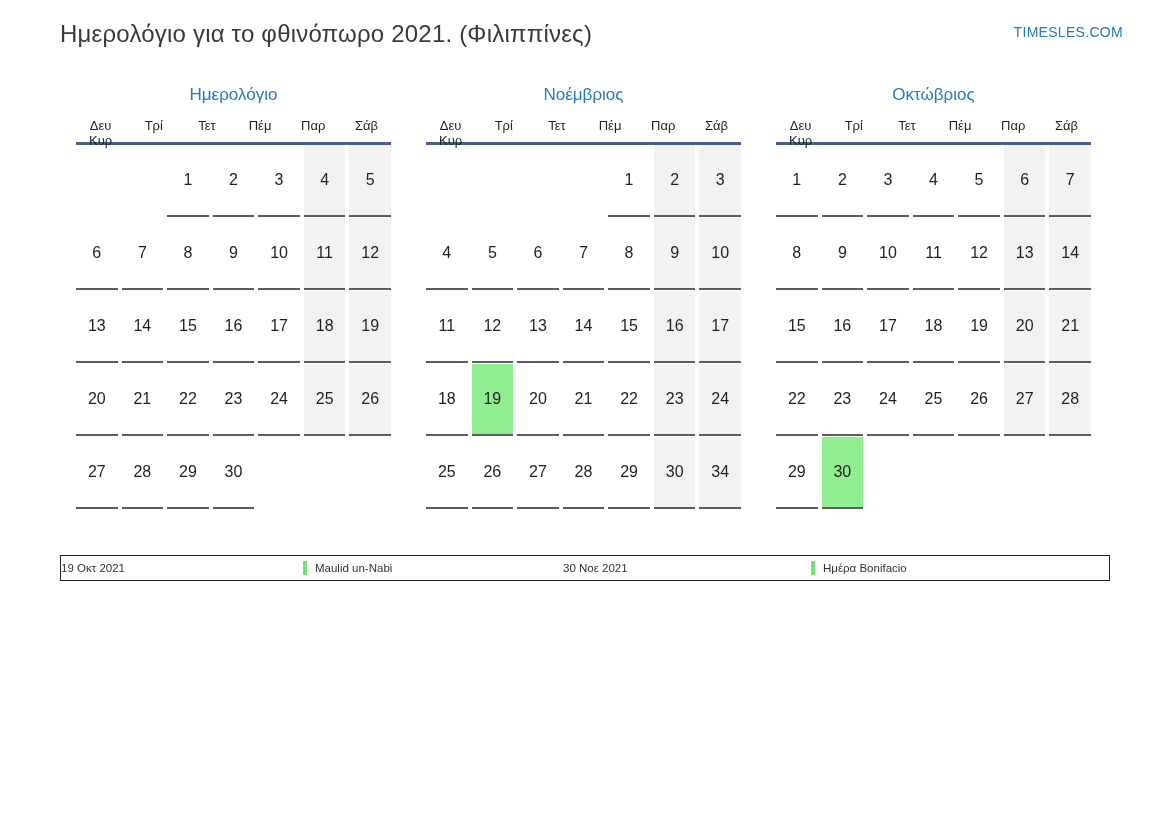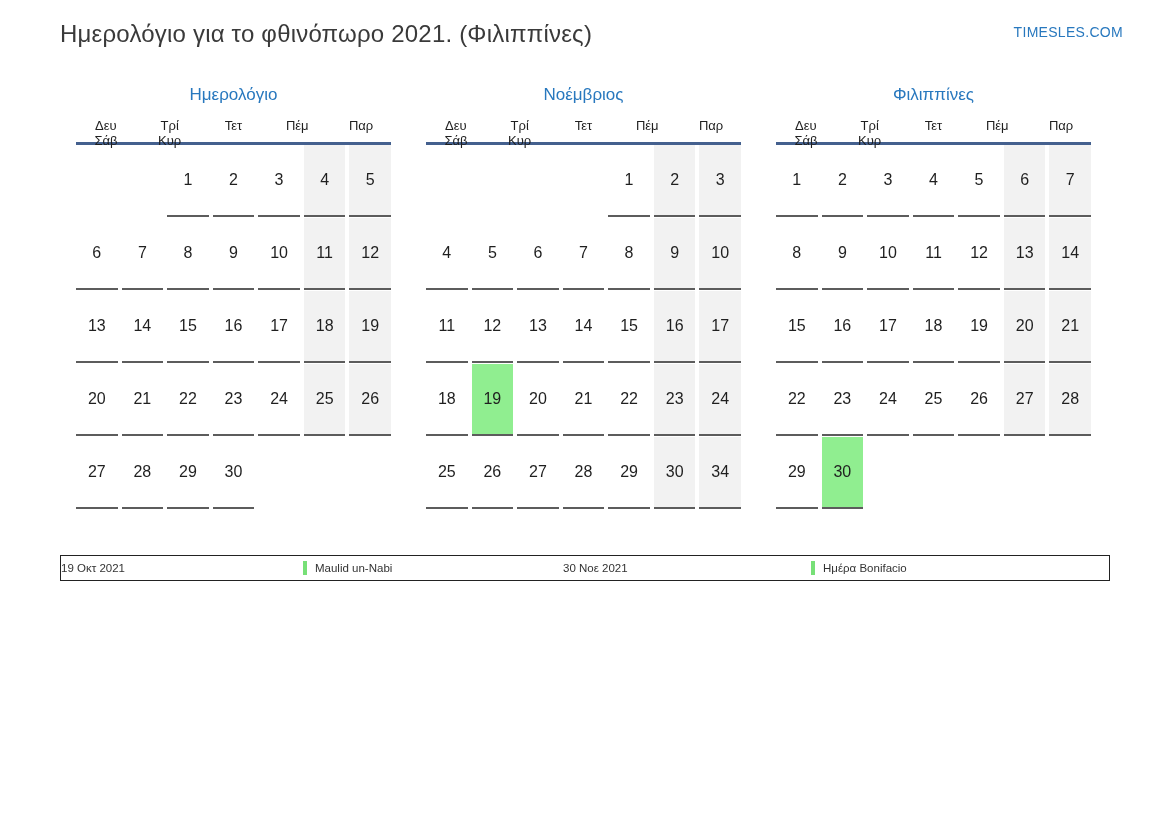--- a/index.html
+++ b/index.html
@@ -43,21 +43,21 @@
   .month{width:315px;}
   .month-title{
     margin:0 0 12px 0;
     height:22px;line-height:22px;
     text-align:center;
     font-size:17px;font-weight:normal;
     color:var(--accent-blue);
   }
   .weekdays{
     display:grid;
-    grid-template-columns:repeat(5,1fr);
+    grid-template-columns:repeat(6,1fr);
     column-gap:4px;
     height:18px;
     margin-bottom:6px;
   }
   .weekdays .wd{
     display:flex;align-items:center;justify-content:center;
     font-size:13px;color:var(--text-dark);
   }
   .divider{height:3px;background:var(--line-blue);}
   .grid{
@@ -192,21 +192,21 @@
         <div class="cell">25</div>
         <div class="cell">26</div>
         <div class="cell">27</div>
         <div class="cell">28</div>
         <div class="cell">29</div>
         <div class="cell weekend">30</div>
         <div class="cell weekend">34</div>
       </div>
   </section>
   <section class="month">
-    <h2 class="month-title">Φιλιππίνες</h2>
+    <h2 class="month-title">Οκτώβριος</h2>
     <div class="weekdays">
         <span class="wd">Δευ</span>
         <span class="wd">Τρί</span>
         <span class="wd">Τετ</span>
         <span class="wd">Πέμ</span>
         <span class="wd">Παρ</span>
         <span class="wd">Σάβ</span>
         <span class="wd">Κυρ</span>
       </div>
     <div class="divider"></div>

